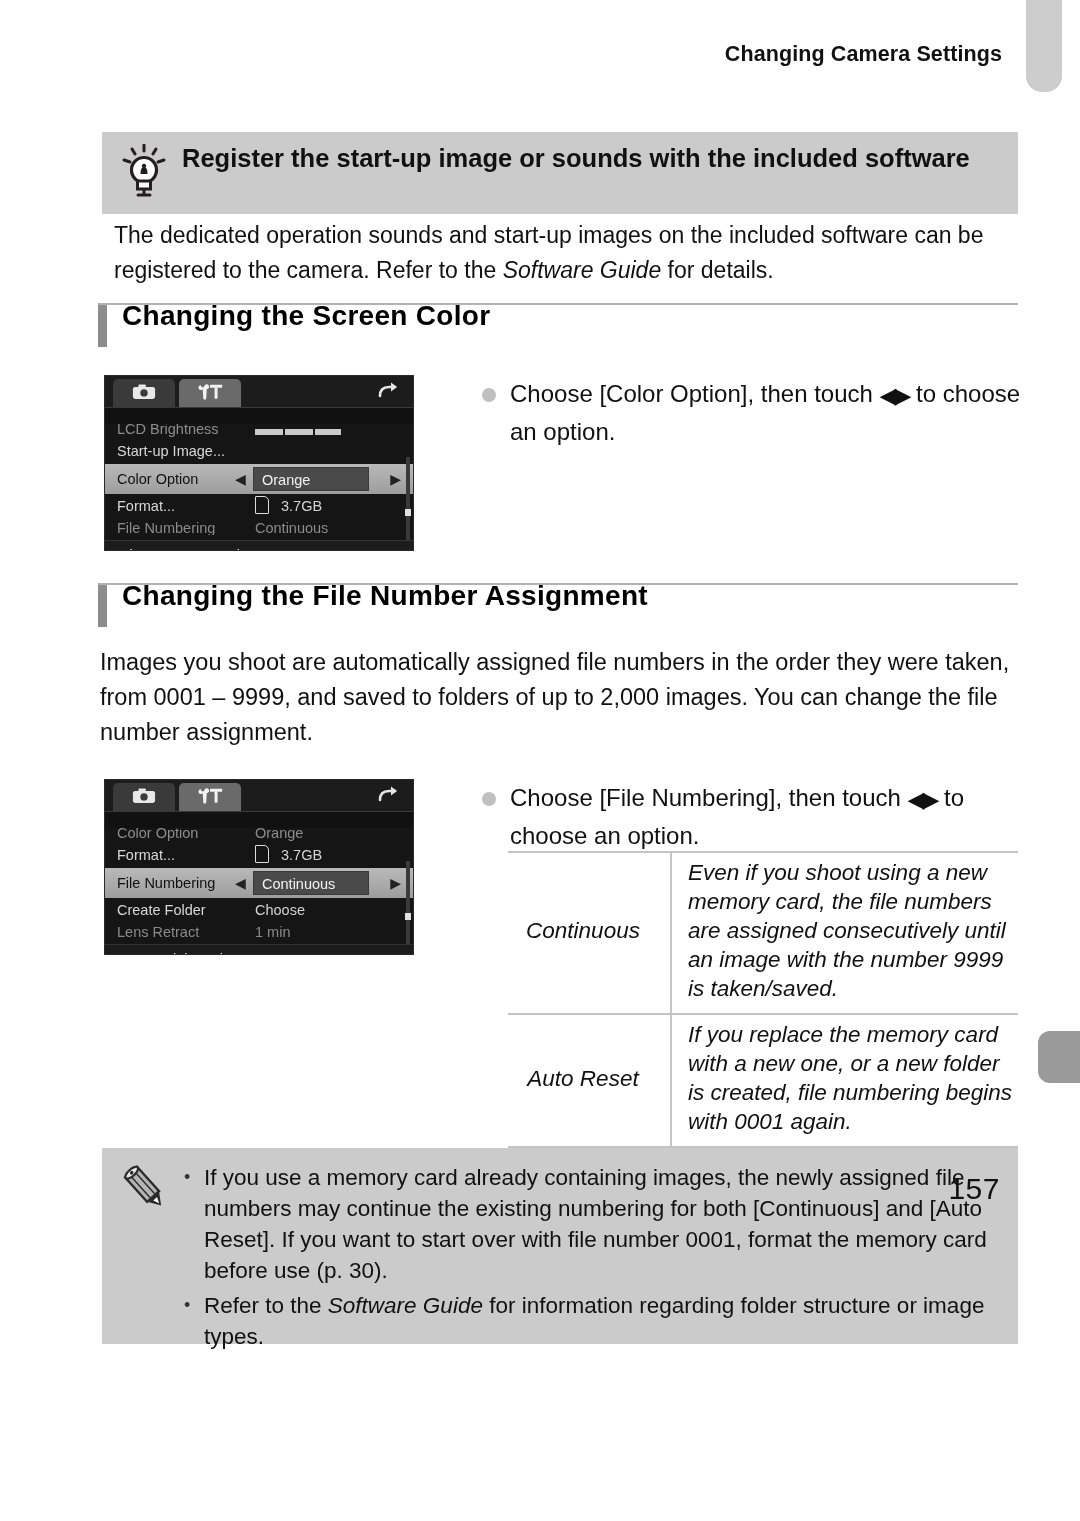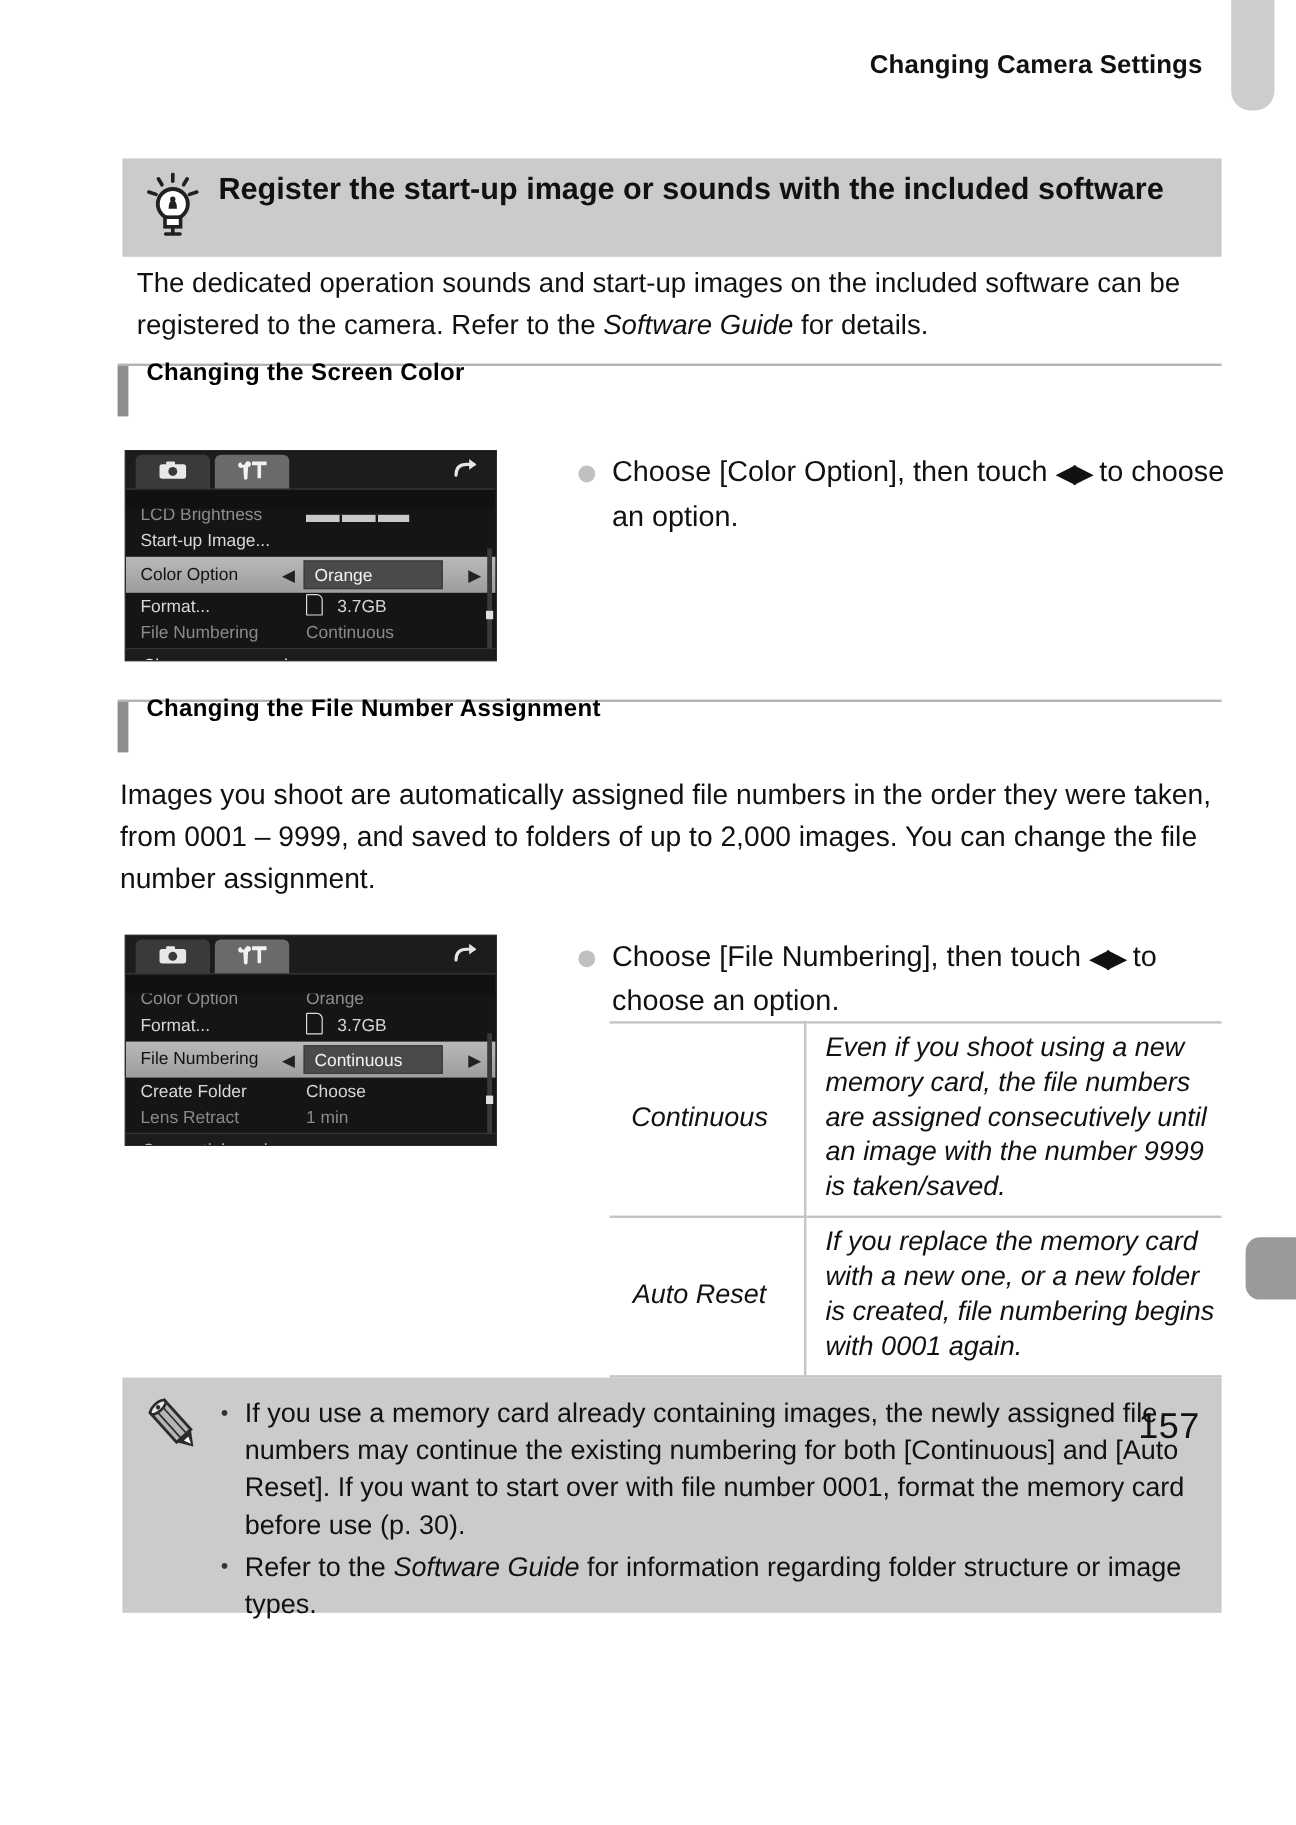--- a/index.html
+++ b/index.html
@@ -117,21 +117,21 @@
     top: 2px;
     width: 9px;
     height: 42px;
     background: #8d8d8d;
   }
   .section h2 {
     margin: 0;
     position: absolute;
     left: 24px;
     top: -3px;
-    font-size: 20px;
+    font-size: 28px;
     font-weight: bold;
     letter-spacing: 0.3px;
     color: #000;
     white-space: nowrap;
   }
 
   #sec-screen-color { top: 303px; }
   #sec-file-number  { top: 583px; }
 
   

